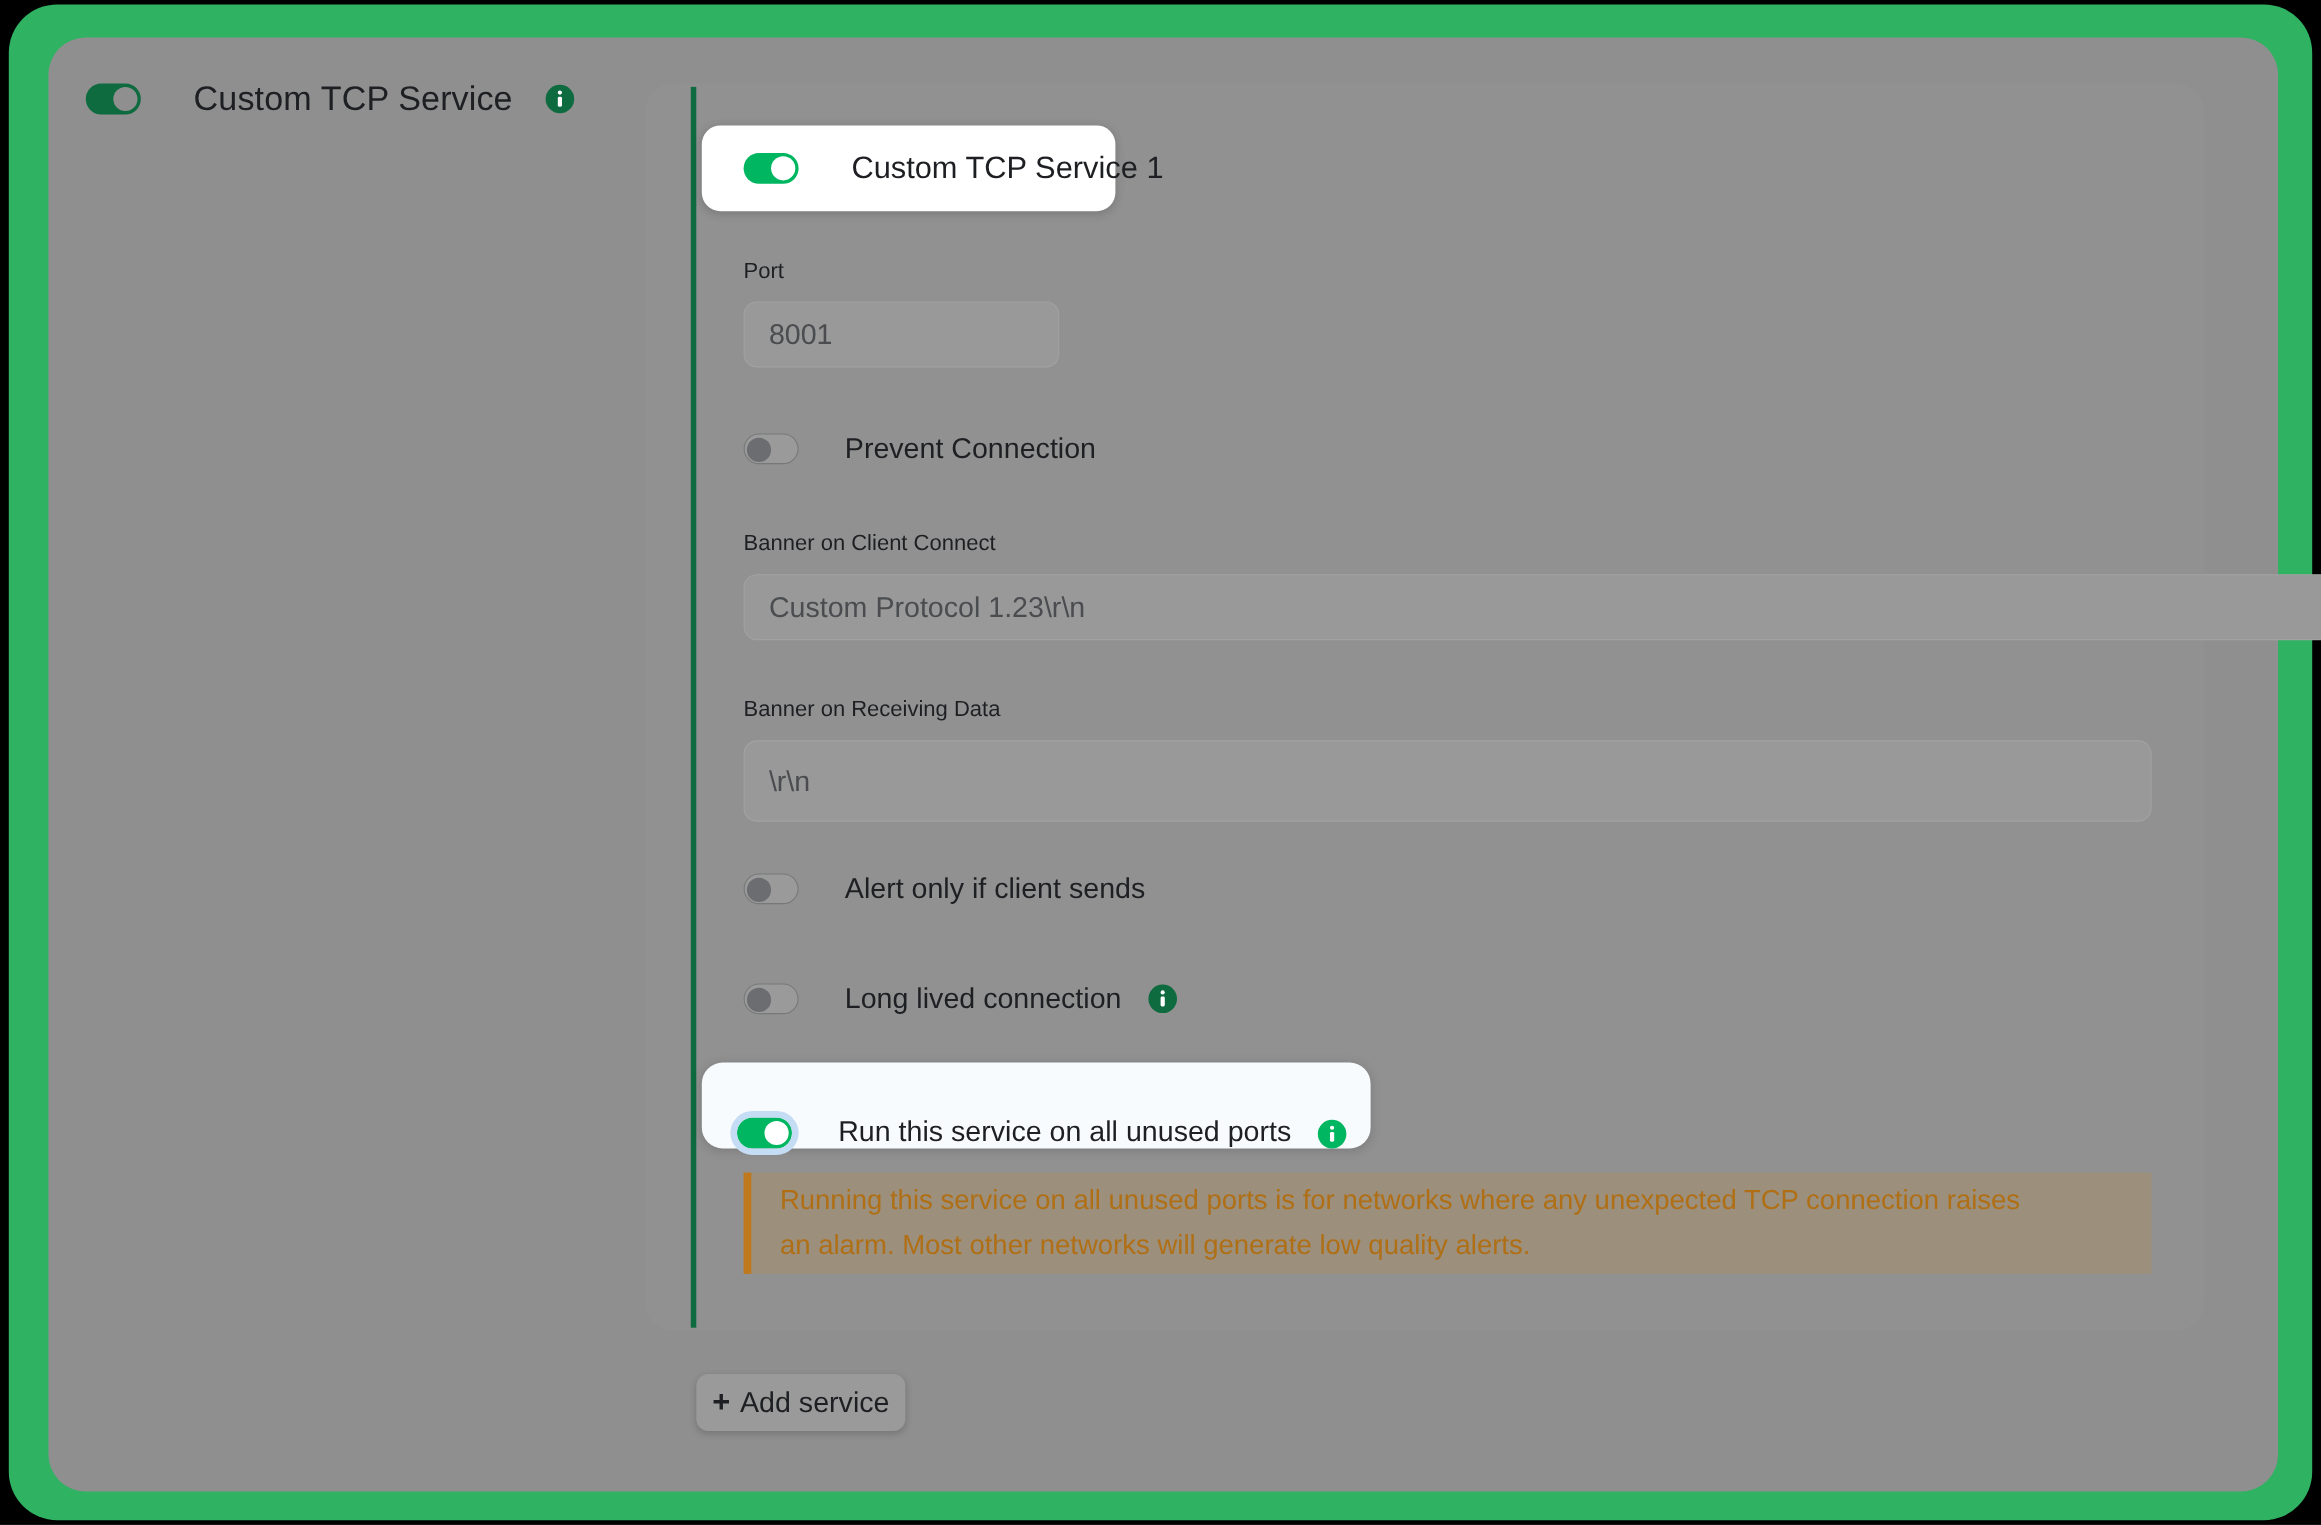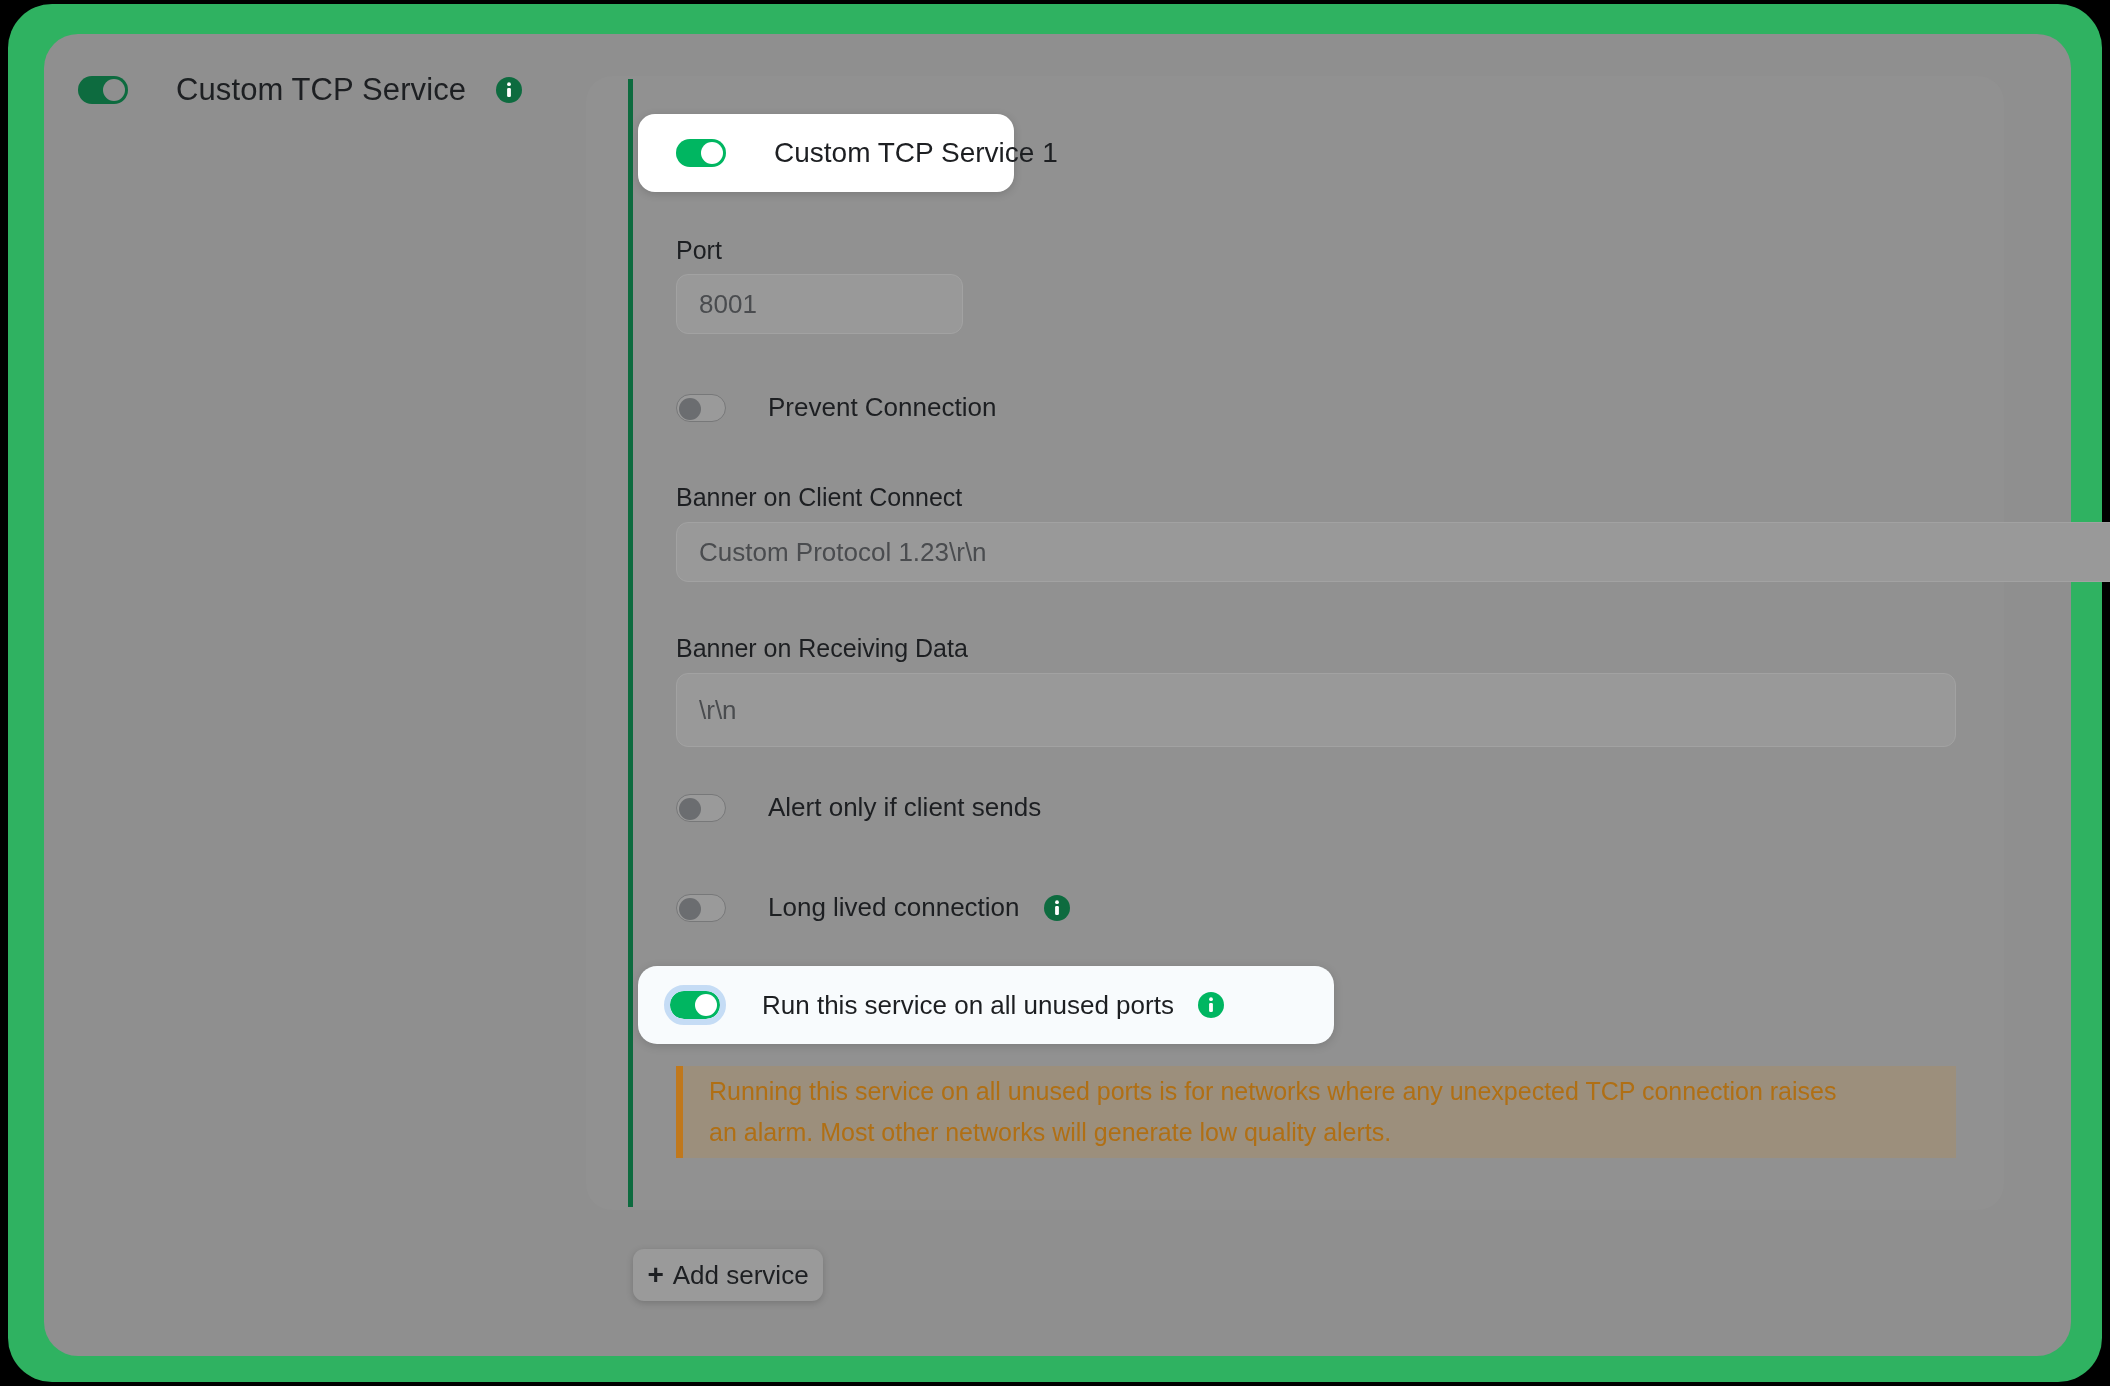--- a/index.html
+++ b/index.html
@@ -127,21 +127,21 @@
   #service-card-label {
     font-size: 28px;
     color: #1d1f22;
     margin-left: 48px;
     white-space: nowrap;
   }
 
   
   .field-label {
     position: absolute;
-    font-size: 25px;
+    font-size: 20px;
     color: #1d1f22;
     white-space: nowrap;
   }
   .text-input {
     position: absolute;
     background: #999999;
     border: 1.5px solid #a2a2a2;
     border-radius: 12px;
     display: flex;
     align-items: center;
@@ -161,25 +161,25 @@
     color: #1d1f22;
     margin-left: 42px;
     white-space: nowrap;
   }
   .toggle-row .info-icon { margin-left: 24px; }
 
   
   #unused-ports-card {
     position: absolute;
     left: 630px;  top: 962px;
-    width: 696px; height: 78px;
+    width: 608px; height: 78px;
     background: #f8fbfd;
     border-radius: 19px;
     display: flex;
-    align-items: center;
+    align-items: flex-end;
     padding-left: 32px;
     box-shadow: 0 2px 10px rgba(0,0,0,.15);
   }
   #unused-ports-card .row-label {
     font-size: 26px;
     color: #1d1f22;
     margin-left: 42px;
     white-space: nowrap;
   }
   #unused-ports-card .info-icon { margin-left: 24px; }

